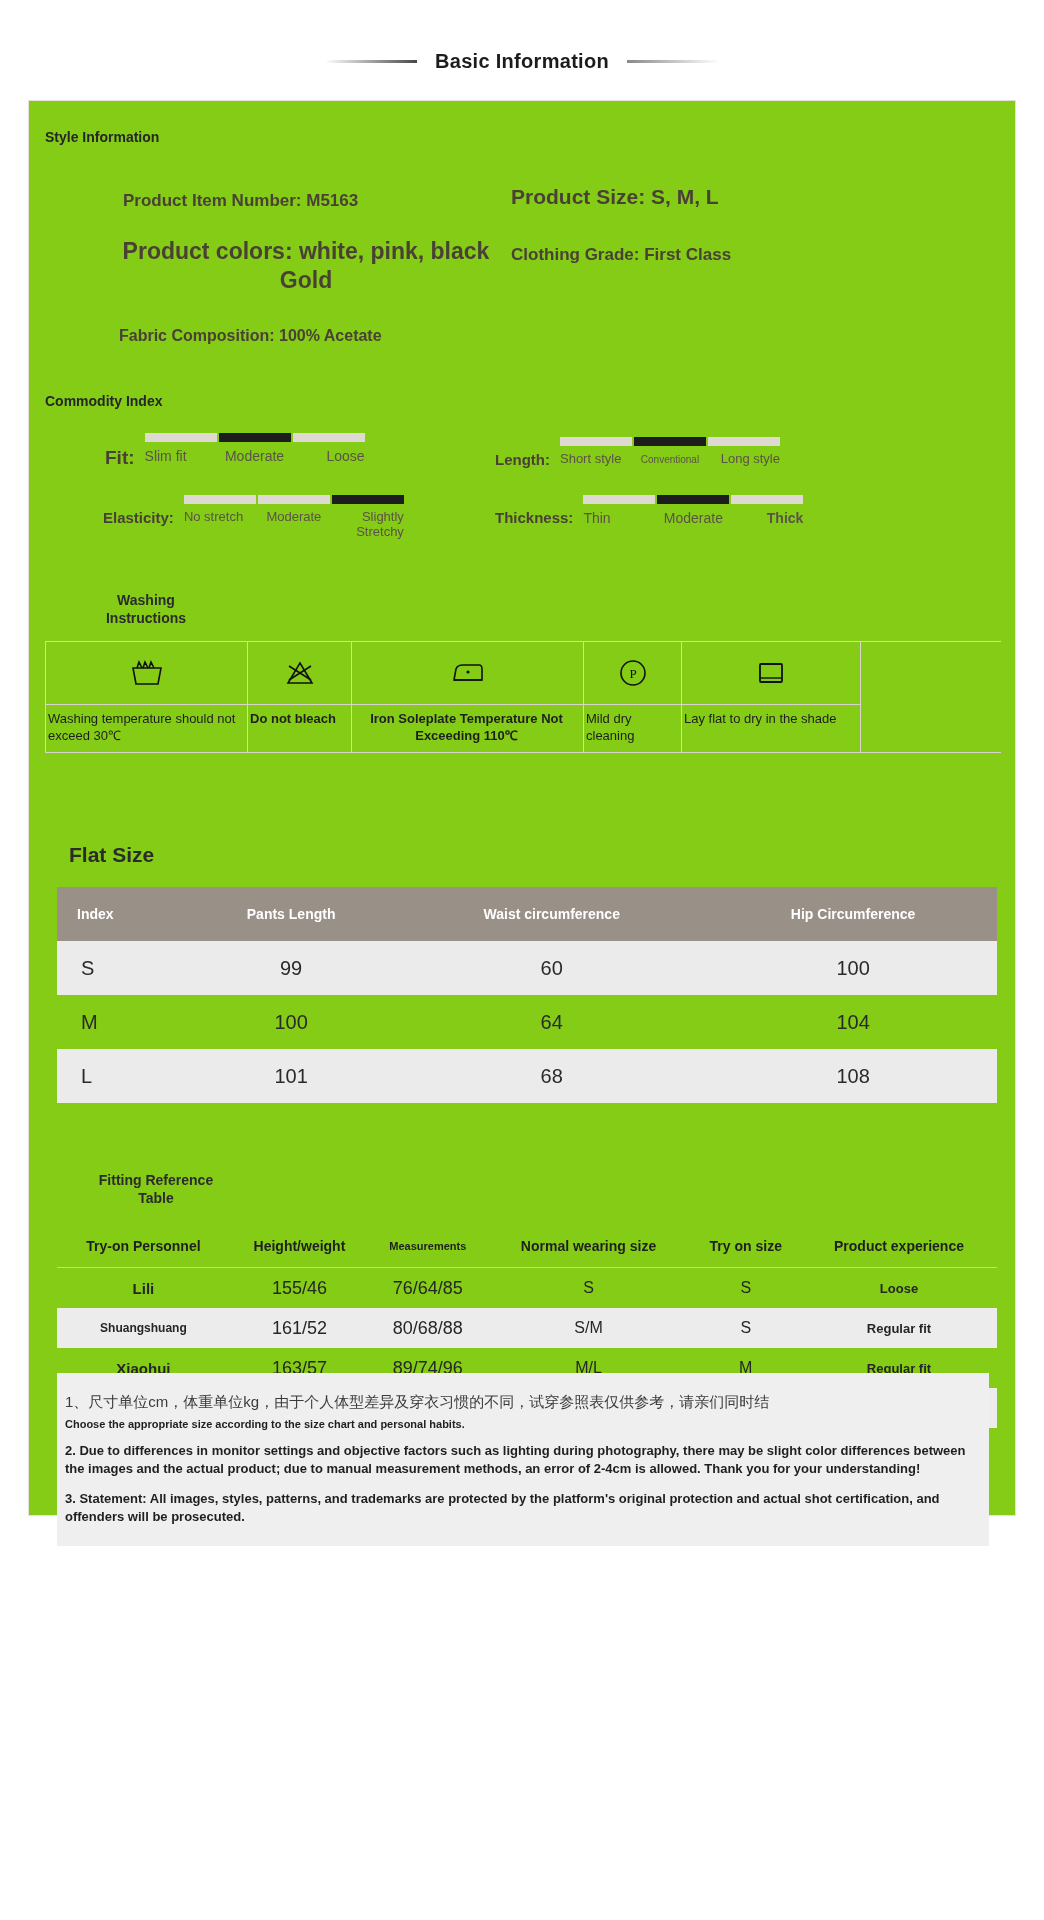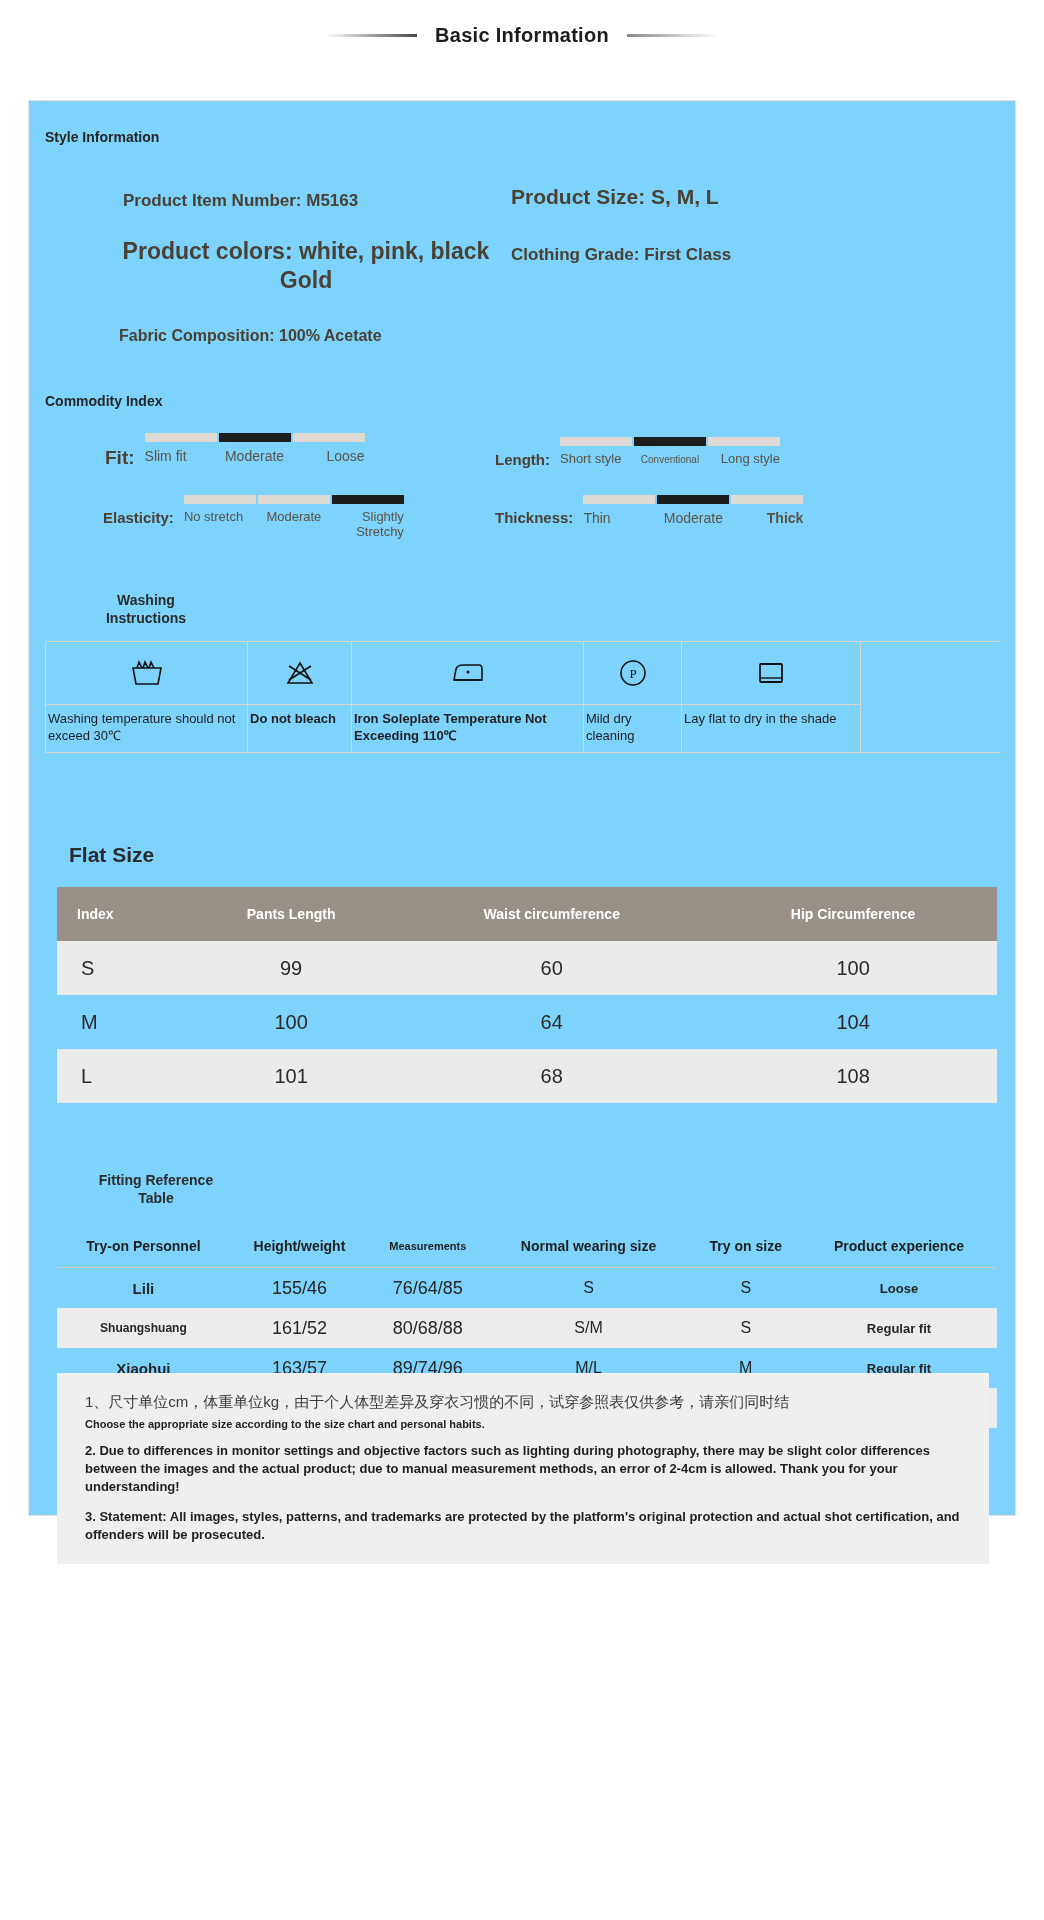--- a/index.html
+++ b/index.html
@@ -15,21 +15,21 @@
     position: relative;
     overflow: hidden;
   }
 
   
   .page-header {
     display: flex;
     align-items: center;
     justify-content: center;
     gap: 18px;
-    padding-top: 24px;
+    padding-top: 50px;
   }
   .hdr-rule {
     width: 92px;
     height: 3px;
     background: linear-gradient(to right, rgba(40,40,40,0), rgba(40,40,40,0.85));
   }
   .hdr-rule.right {
     background: linear-gradient(to left, rgba(40,40,40,0), rgba(40,40,40,0.55));
   }
   .hdr-title {
@@ -41,21 +41,21 @@
 
   
   .card {
     position: absolute;
     left: 28px;
     top: 100px;
     width: 988px;
     height: 1416px;
     border: 1px solid #e6e0d8;
     box-sizing: border-box;
-    background: #7dd3fc;
+    background: #84cc16;
   }
 
   .sec-label {
     font-size: 14px;
     font-weight: bold;
     color: #262626;
   }
 
   
   .style-info {
@@ -175,21 +175,21 @@
     border-bottom: 1px solid #d9d4cd;
   }
   .wash-txt {
     font-size: 13px;
     line-height: 1.25;
     padding: 6px 4px 8px 2px;
     color: #1f1f1f;
   }
   .w1 { width: 202px; }
   .w2 { width: 104px; }
-  .w3 { width: 232px; }
+  .w3 { width: 232px; text-align: center; }
   .w4 { width: 98px; }
   .w5 { width: 180px; }
   .wash-txt.b { font-weight: bold; }
 
   
   .flat {
     position: absolute;
     left: 16px;
     top: 742px;
     width: 956px;
@@ -266,21 +266,21 @@
   table.fit td.sz { font-size: 16px; }
   table.fit tr.alt td { background: #ececec; }
 
   
   .notes {
     position: absolute;
     left: 28px;
     top: 1272px;
     width: 932px;
     background: #efefef;
-    padding: 18px 16px 20px 28px;
+    padding: 18px 16px 20px 8px;
     box-sizing: border-box;
   }
   .note-cn { font-size: 15px; color: #3b3b3b; line-height: 1.5; }
   .note-sm { font-size: 11px; font-weight: bold; margin-top: 4px; color: #1f1f1f; }
   .note-b { font-size: 13px; font-weight: bold; margin-top: 12px; line-height: 1.4; color: #1f1f1f; }
 </style>
 </head>
 <body>
 
 <div class="page-header">

